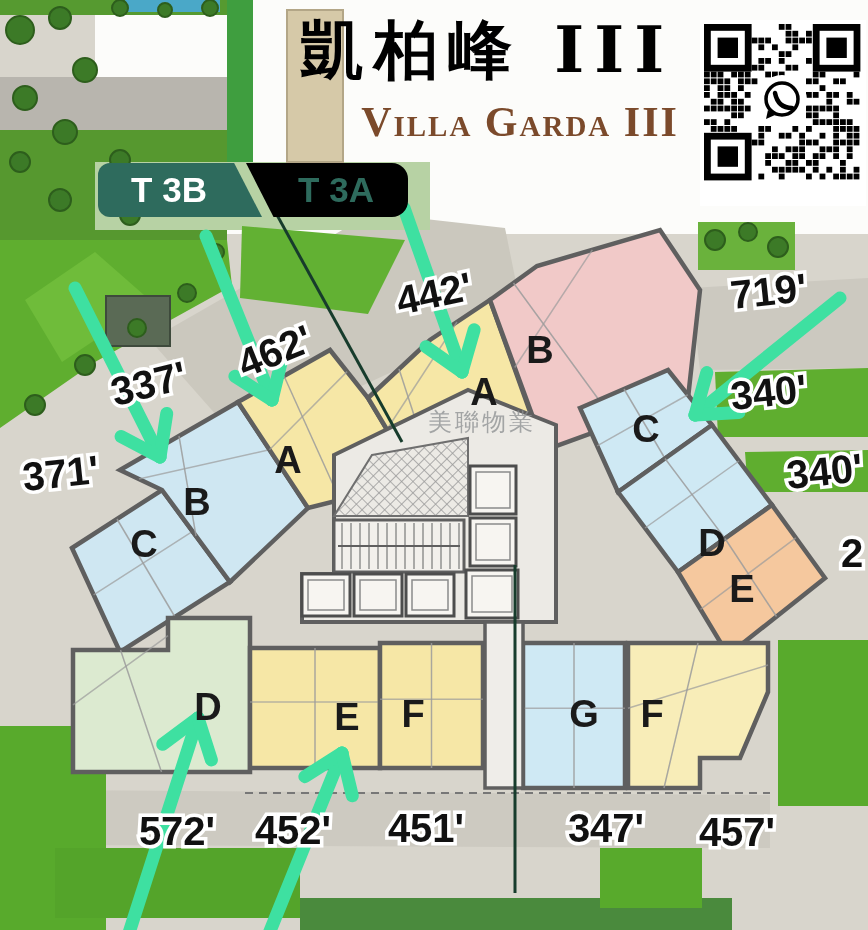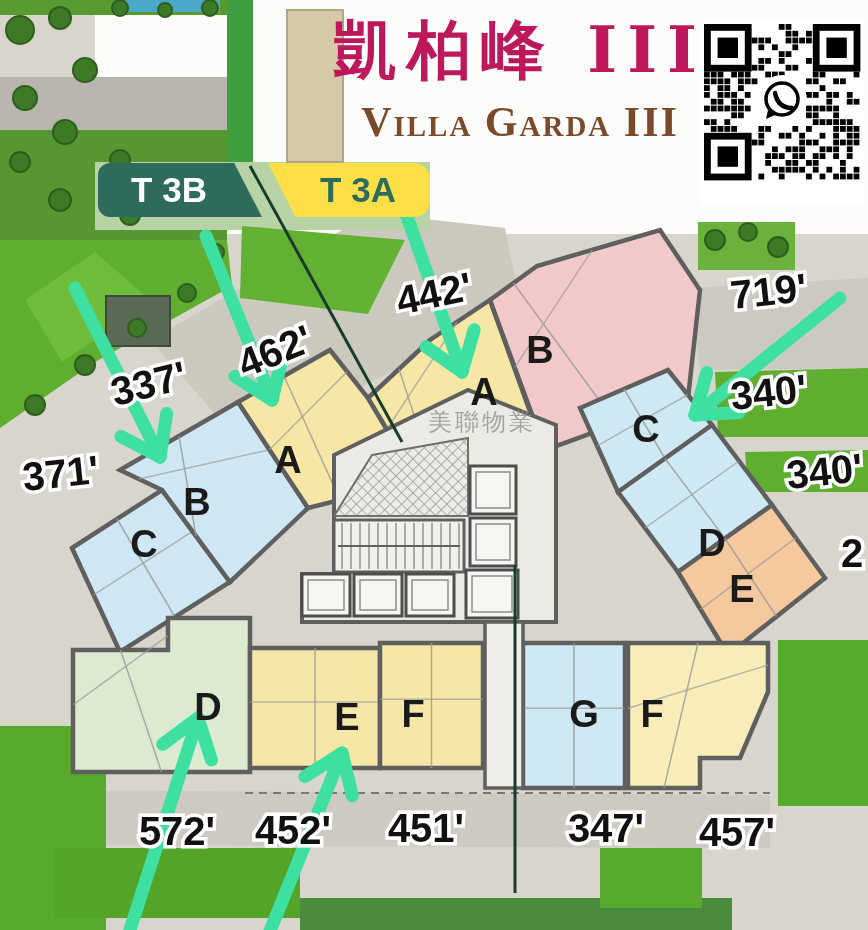--- a/index.html
+++ b/index.html
@@ -1,30 +1,30 @@
 <!DOCTYPE html>
 <html><head>
 <meta charset="utf-8">
 <style>
   html,body{margin:0;padding:0;background:#ffffff;}
   .stage{position:relative;width:868px;height:930px;overflow:hidden;background:#d8d5cc;
          font-family:"Liberation Sans",sans-serif;}
   #plan{position:absolute;left:0;top:0;}
-  .title-zh{position:absolute;left:300px;top:12px;width:440px;text-align:center;
+  .title-zh{position:absolute;left:300px;top:12px;width:440px;
             font-family:"DejaVu Serif",serif;font-weight:bold;font-size:64px;line-height:1.2;
-            color:#be185d;letter-spacing:10px;}
+            color:#000000;letter-spacing:10px;}
   .title-en{position:absolute;left:300px;top:98px;width:440px;text-align:center;
             font-family:Liberation Serif, serif;font-variant-caps:small-caps;font-weight:600;
             font-size:42px;color:#7b4a2b;letter-spacing:2px;}
   .badge{position:absolute;top:163px;height:54px;display:flex;align-items:center;
          justify-content:center;font-weight:bold;font-size:35px;}
   .badge-t3b{left:98px;width:164px;background:#2e6b5d;color:#ffffff;
              border-radius:12px 0 0 12px;clip-path:polygon(0 0,83% 0,100% 100%,0 100%);
              padding-right:22px;box-sizing:border-box;text-align:right;}
-  .badge-t3a{left:268px;width:162px;background:#fde047;color:#2e6b5d;
+  .badge-t3a{left:246px;width:162px;background:#000000;color:#2e6b5d;
              border-radius:0 16px 16px 0;clip-path:polygon(0 0,100% 0,100% 100%,17% 100%);
              padding-left:18px;box-sizing:border-box;}
   .wm-center{position:absolute;left:396px;top:406px;font-size:24px;color:#8f9294;
              opacity:.78;letter-spacing:3px;margin-left:32px;}
   .wm-bl{position:absolute;left:14px;top:882px;font-size:19px;color:#aab2bc;opacity:.75;}
   .wm-br{position:absolute;left:696px;top:852px;font-size:30px;font-weight:bold;
          color:#ffffff;opacity:.45;letter-spacing:1px;}
   #qr{position:absolute;left:700px;top:20px;width:166px;height:186px;background:#ffffff;}
 </style>
 </head>

